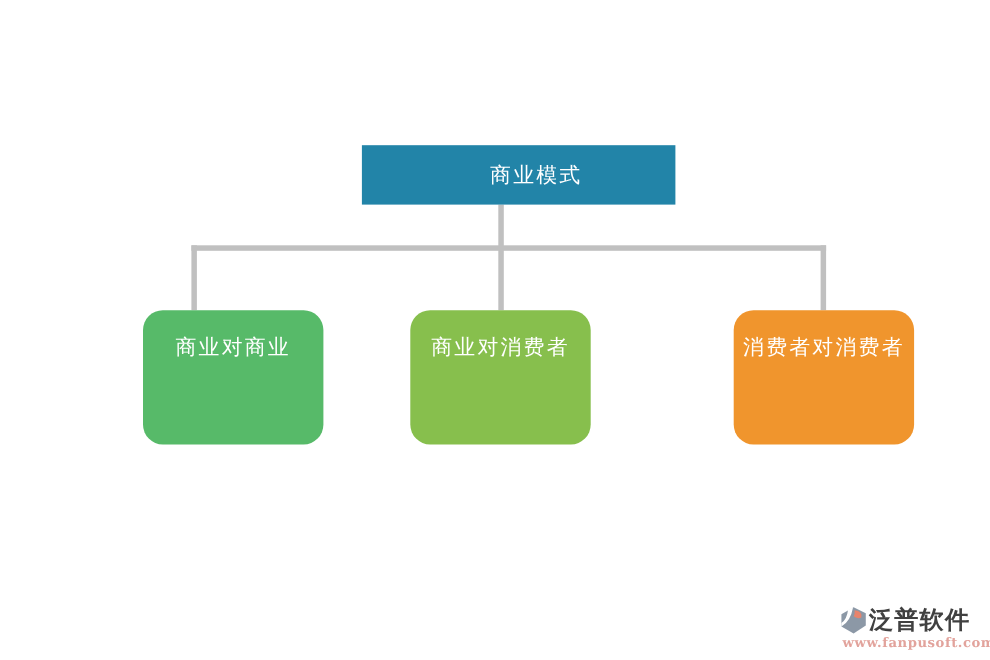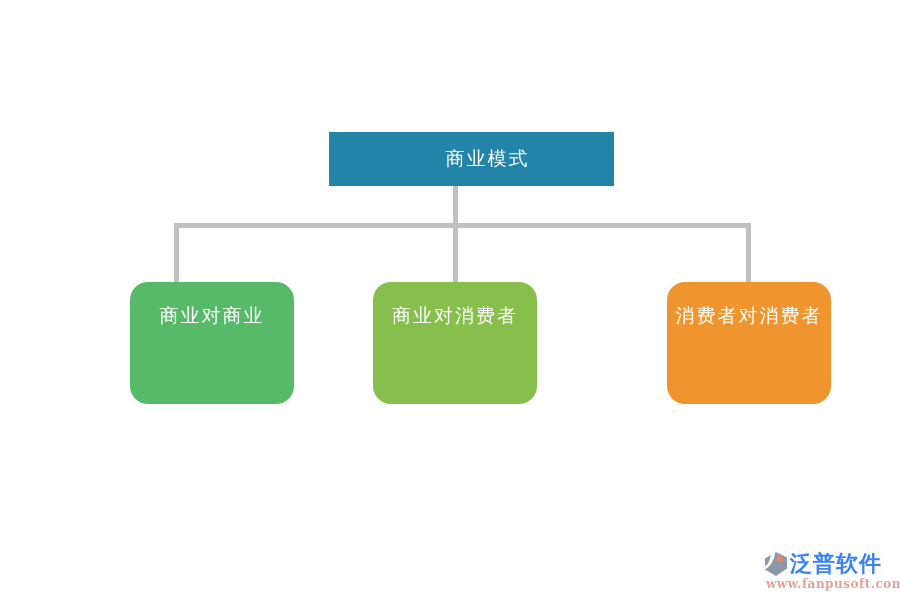--- a/index.html
+++ b/index.html
@@ -59,17 +59,17 @@
   <div class="child-box child-0" style="background-color: rgb(87, 186, 105);">商业对商业</div>
   <div class="child-box child-2" style="background-color: rgb(240, 149, 45);">消费者对消费者</div>
   <div class="child-box child-1" style="background-color: rgb(135, 191, 77);">商业对消费者</div>
 
   <div class="watermark">
     <svg class="wm-logo" width="24" height="26" viewBox="0 0 26 28" aria-hidden="true">
       <polygon id="wm-gem" points="13,1 25,7 25,19 13,27 1,20 1,8" fill="#8C98A6"></polygon>
       <path d="M1,20 Q10,15 12.5,1 L7.5,3.5 Q6.5,13 1,16.5 Z" fill="#ffffff"></path>
       <path id="wm-leaf" d="M14,4 Q22,4.5 20.5,11.5 Q15.5,12.5 13,10 Q14.5,7.5 14,4 Z" fill="#E8846C"></path>
     </svg>
-    <div class="wm-brand" style="color: #3b82f6;">泛普软件</div>
+    <div class="wm-brand" style="color: #404040;">泛普软件</div>
     <div class="wm-url" style="color: rgb(226, 163, 156);">www.fanpusoft.com</div>
   </div>
 
 </div>
 
 </body></html>

